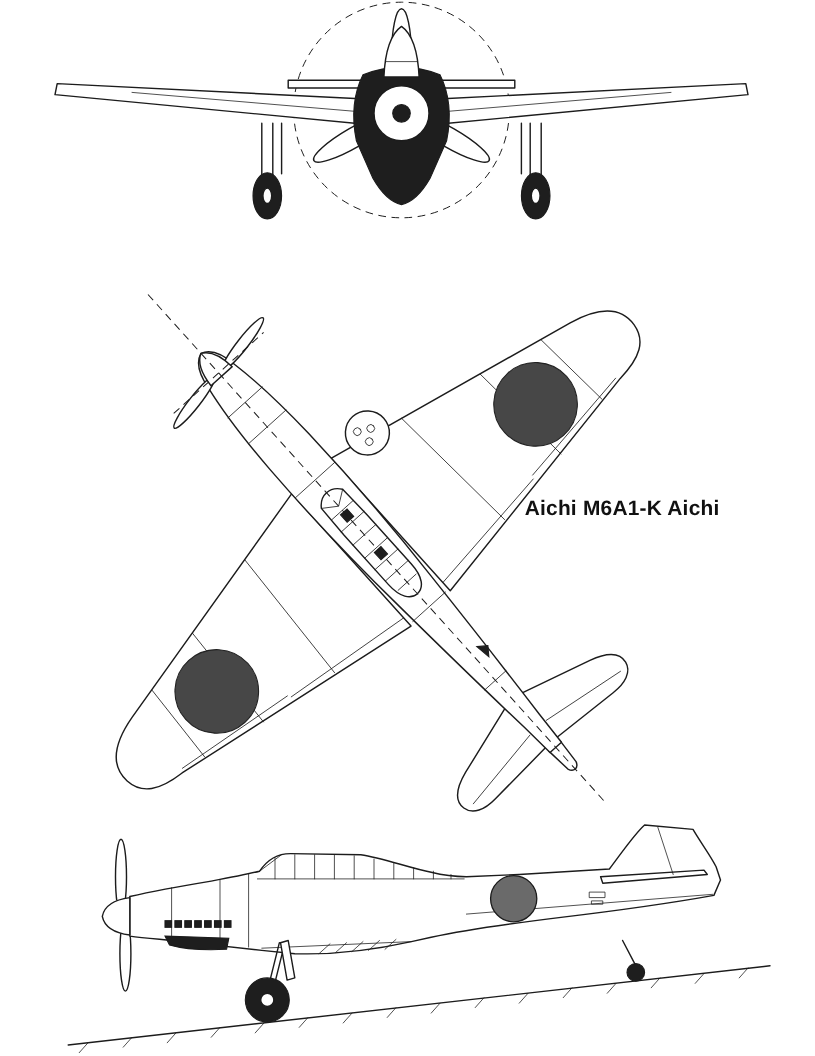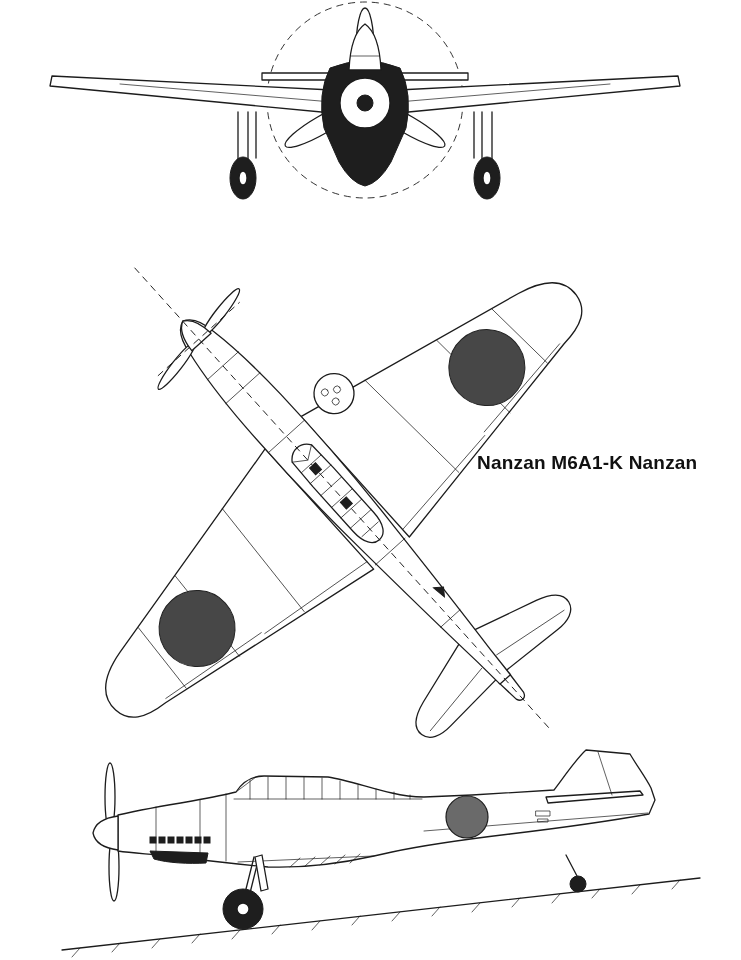--- a/index.html
+++ b/index.html
@@ -25,21 +25,21 @@
   .dk{fill:var(--dark-fill);stroke:var(--line);stroke-width:1;}
   .roundel{fill:var(--roundel);stroke:#222;stroke-width:1;}
   .roundel-side{fill:var(--roundel-side);stroke:var(--line);stroke-width:1.2;}
   .dash{fill:none;stroke:var(--line);stroke-width:.9;stroke-dasharray:7 5;}
 </style>
 </head>
 <body>
 
 <div class="page">
 
-  <div class="title">Nanzan M6A1-K Nanzan</div>
+  <div class="title">Aichi M6A1-K Aichi</div>
 
   <svg class="view" style="top:0" width="741" height="215" viewBox="0 0 741 215">
     <circle class="dash" cx="365" cy="100" r="98"></circle>
     <path class="wh" d="M262 73 L468 73 L468 80 L262 80 Z"></path>
     <path class="wh" d="M332 90 L52 76 L50 86 L332 113 Z"></path>
     <path class="wh" d="M398 90 L678 76 L680 86 L398 113 Z"></path>
     <path class="ln-thin" d="M332 102 L120 84 M398 102 L610 84"></path>
     <path class="ln" d="M238 112 L238 162 M248 112 L248 162 M256 112 L256 158"></path>
     <ellipse class="dk" cx="243" cy="178" rx="13" ry="21"></ellipse>
     <ellipse class="wh" cx="243" cy="178" rx="4" ry="7"></ellipse>

